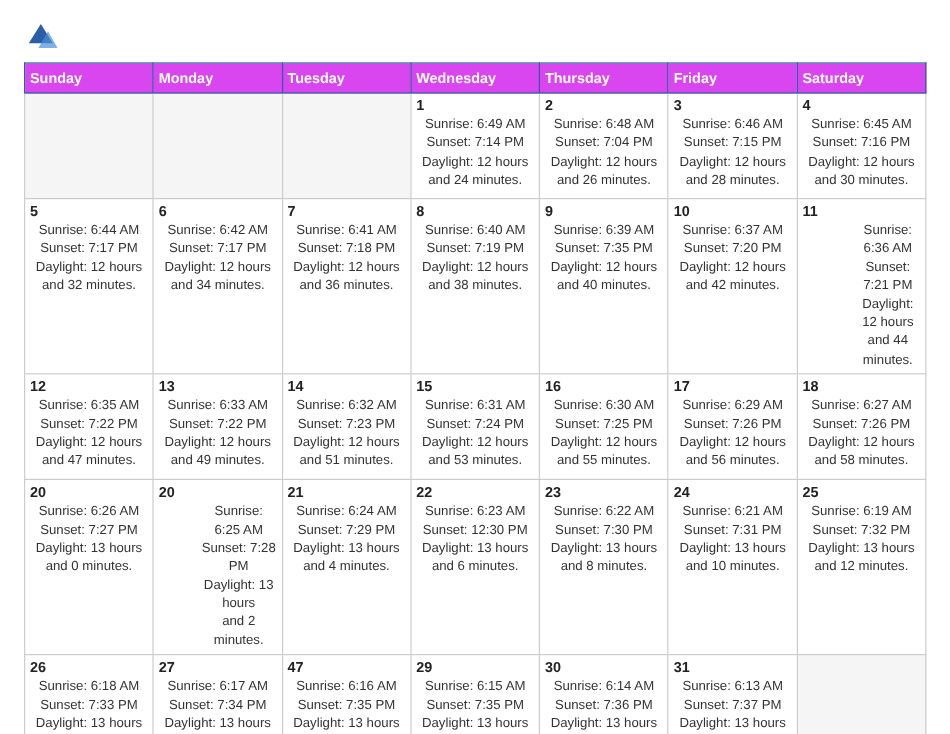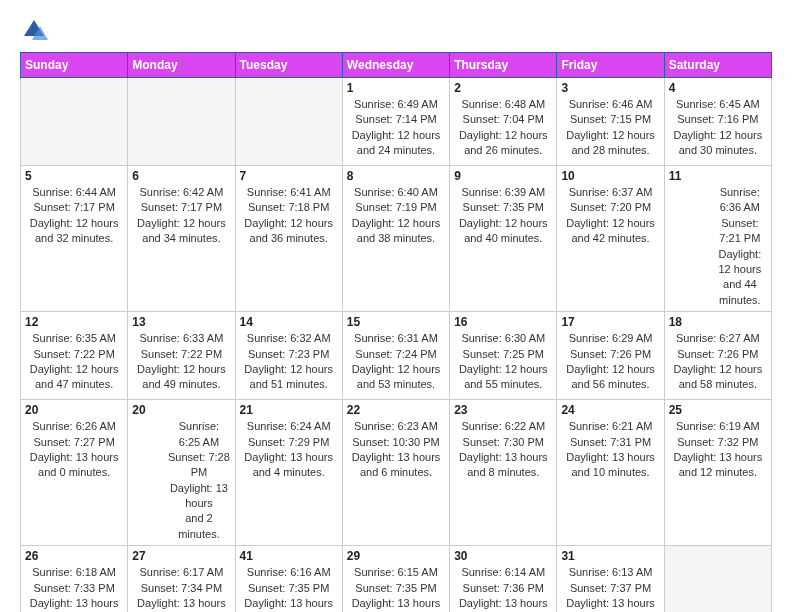--- a/index.html
+++ b/index.html
@@ -291,21 +291,21 @@
           <td>
             <span class="day-num">21</span>
             <div class="day-info" style="white-space: pre-line;">Sunrise: 6:24 AM
 Sunset: 7:29 PM
 Daylight: 13 hours
 and 4 minutes.</div>
           </td>
           <td>
             <span class="day-num">22</span>
             <div class="day-info" style="white-space: pre-line;">Sunrise: 6:23 AM
-Sunset: 10:30 PM
+Sunset: 12:30 PM
 Daylight: 13 hours
 and 6 minutes.</div>
           </td>
           <td>
             <span class="day-num">23</span>
             <div class="day-info" style="white-space: pre-line;">Sunrise: 6:22 AM
 Sunset: 7:30 PM
 Daylight: 13 hours
 and 8 minutes.</div>
           </td>
@@ -333,21 +333,21 @@
 and 14 minutes.</div>
           </td>
           <td>
             <span class="day-num">27</span>
             <div class="day-info" style="white-space: pre-line;">Sunrise: 6:17 AM
 Sunset: 7:34 PM
 Daylight: 13 hours
 and 16 minutes.</div>
           </td>
           <td>
-            <span class="day-num">41</span>
+            <span class="day-num">47</span>
             <div class="day-info" style="white-space: pre-line;">Sunrise: 6:16 AM
 Sunset: 7:35 PM
 Daylight: 13 hours
 and 18 minutes.</div>
           </td>
           <td>
             <span class="day-num">29</span>
             <div class="day-info" style="white-space: pre-line;">Sunrise: 6:15 AM
 Sunset: 7:35 PM
 Daylight: 13 hours

